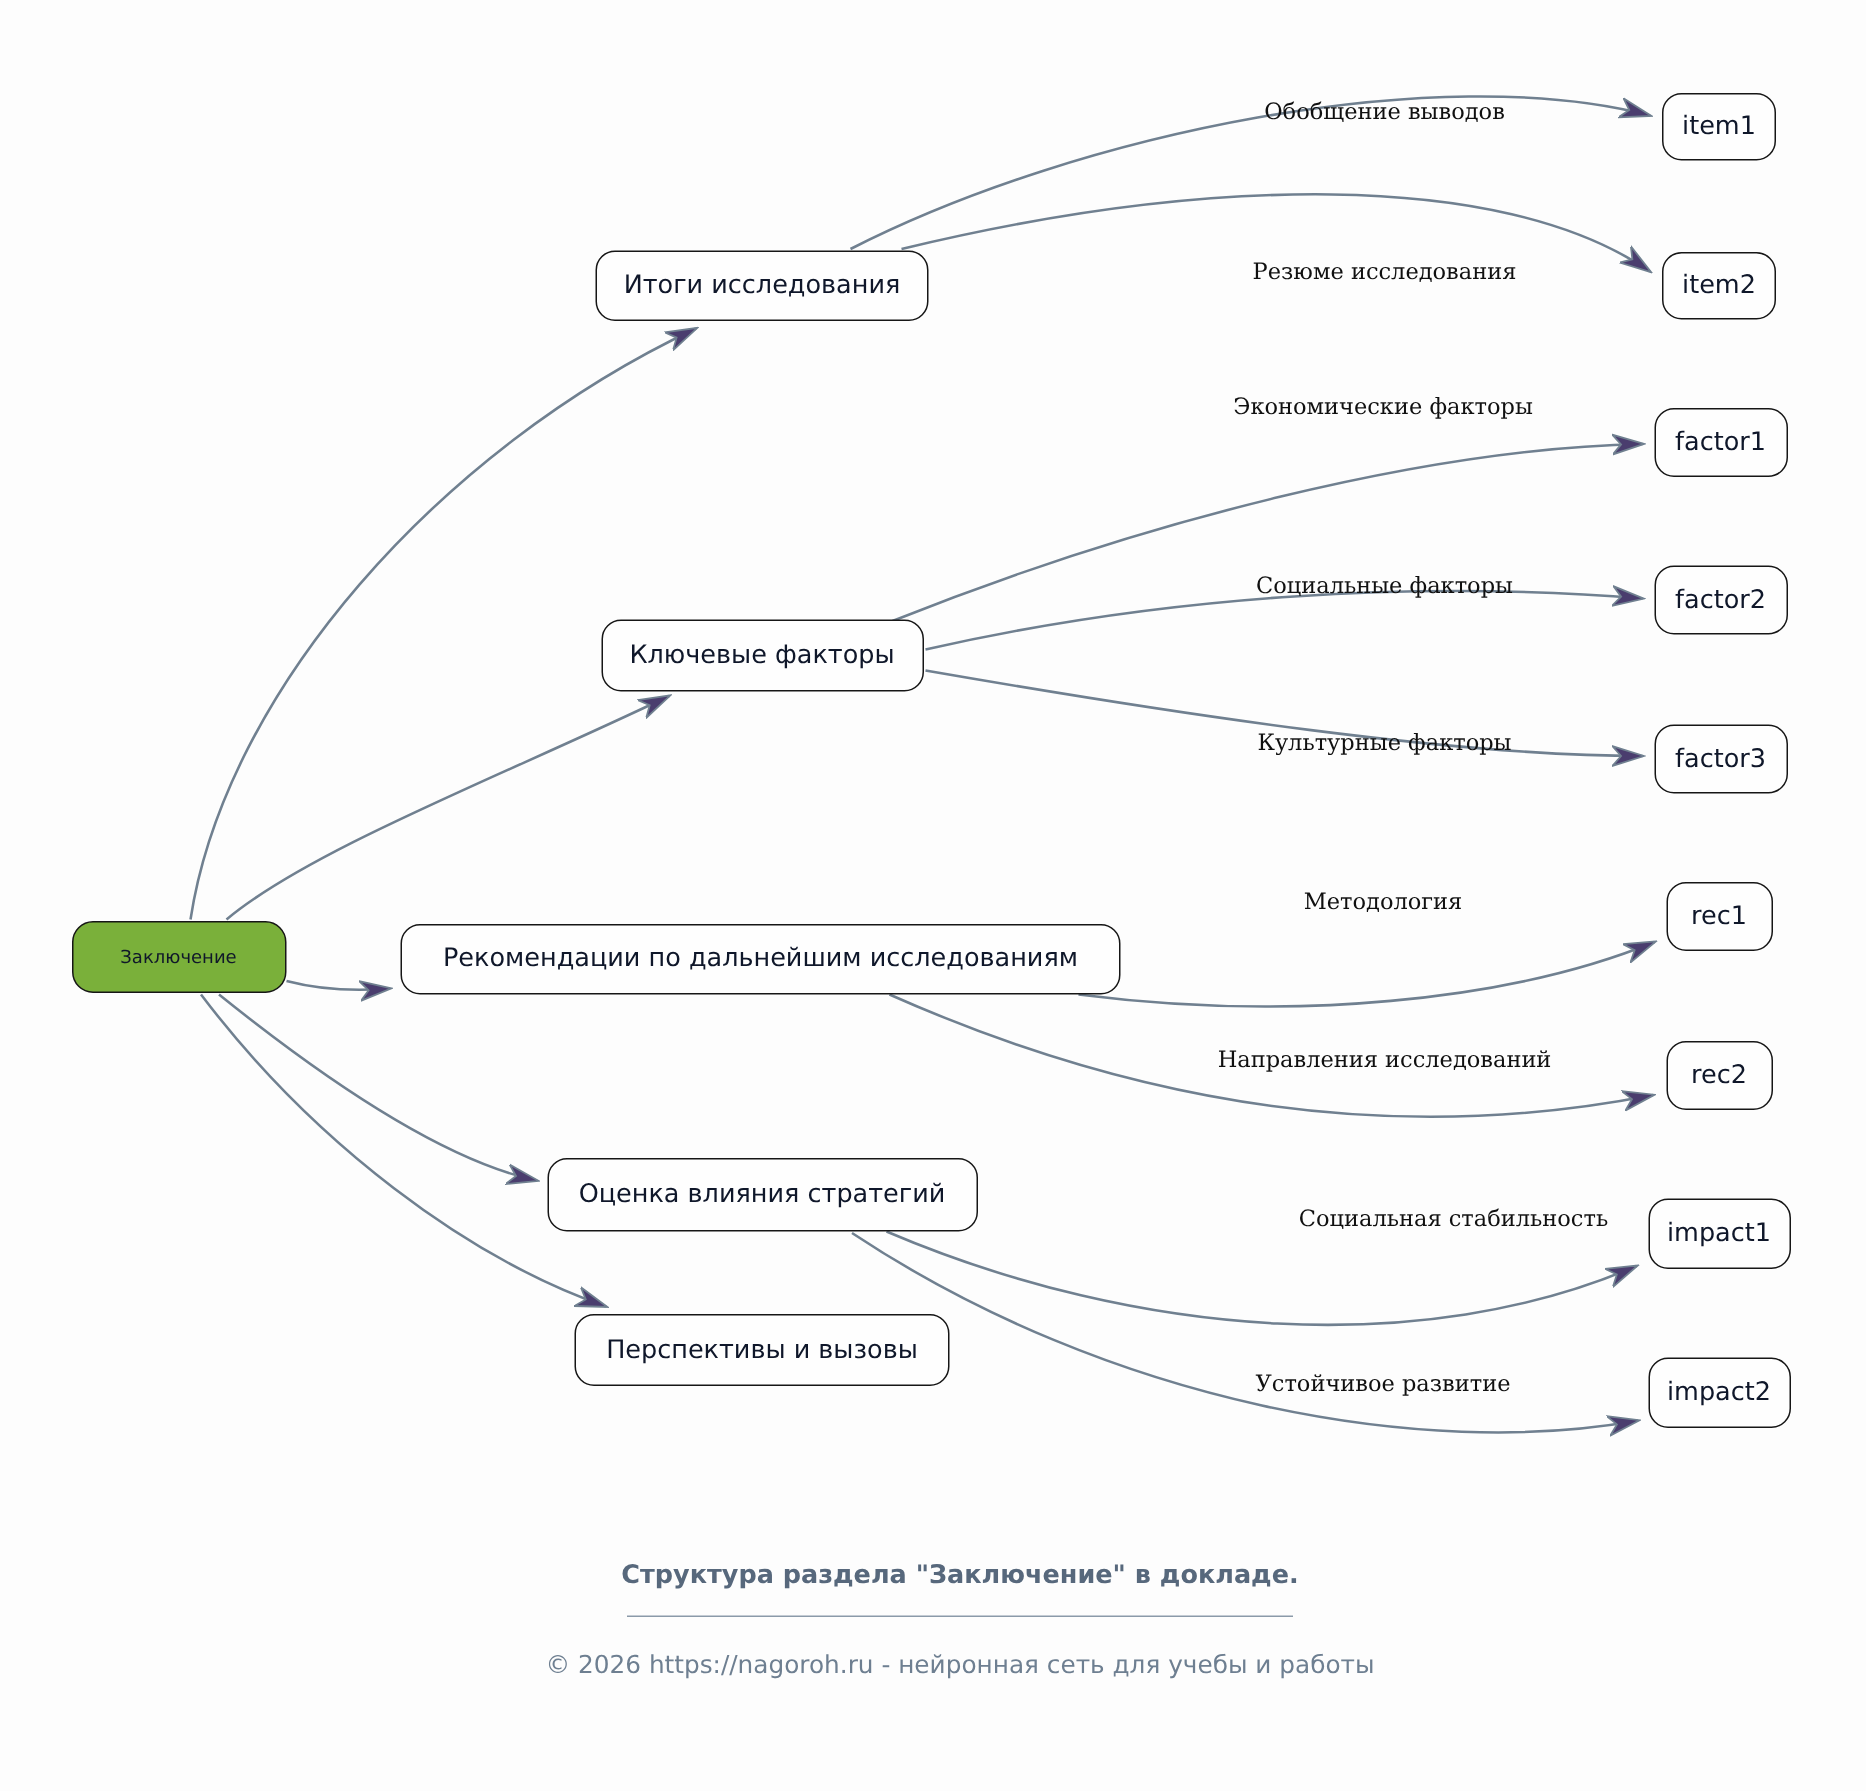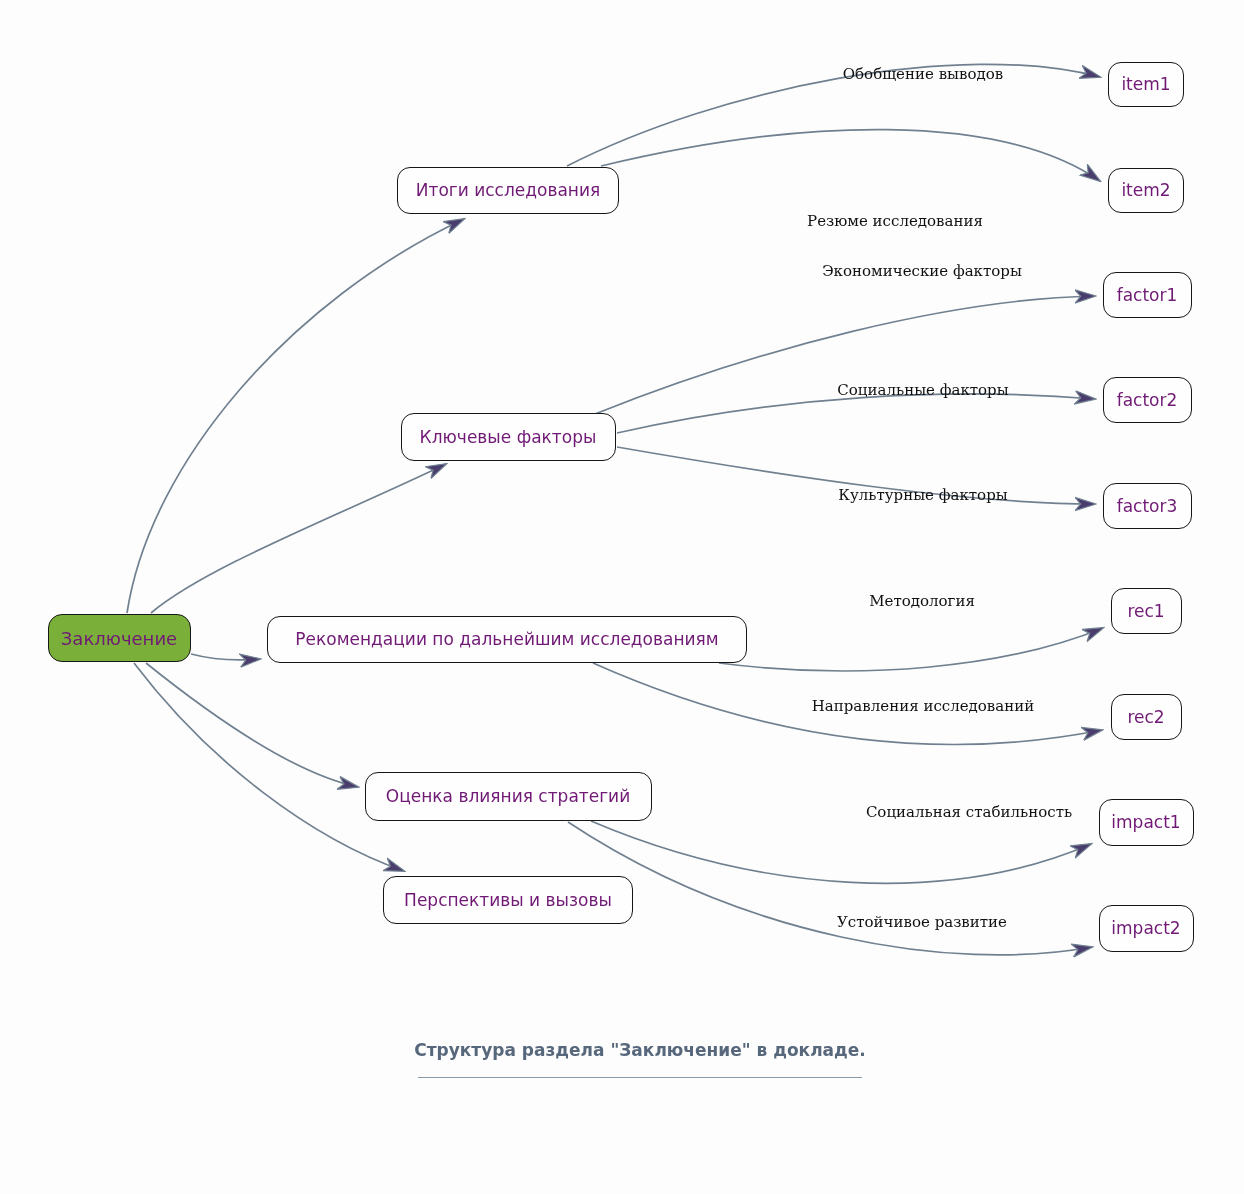--- a/index.html
+++ b/index.html
@@ -1,22 +1,22 @@
 <!DOCTYPE html>
 <html><head>
 <meta charset="utf-8">
 <style>
   html,body{margin:0;padding:0;background:#fdfdfd;}
   .stage{position:relative;width:1244px;height:1194px;overflow:hidden;
          font-family:"DejaVu Sans","Liberation Sans",sans-serif;}
   .edge-layer{position:absolute;left:0;top:0;}
   .node{position:absolute;display:flex;align-items:center;justify-content:center;
         background:#fefefe;border:1.4px solid #161616;border-radius:13px;
-        font-size:17px;color:#701a75;white-space:nowrap;box-sizing:border-box;}
-  .node.root{background:#7ab03a;border-radius:14px;font-size:18px;}
+        font-size:17px;color:#0f172a;white-space:nowrap;box-sizing:border-box;}
+  .node.root{background:#7ab03a;border-radius:14px;font-size:12px;}
   .edge-label{position:absolute;transform:translate(-50%,-50%);
         font-family:"DejaVu Serif","Liberation Serif",serif;
         font-size:15px;color:#101010;white-space:nowrap;}
   .footer-title{position:absolute;left:640px;top:1050px;transform:translate(-50%,-50%);
         font-weight:bold;font-size:17px;color:#57687c;white-space:nowrap;}
   .footer-divider{position:absolute;left:418px;top:1077px;width:444px;height:0;
         border-top:1.4px solid #8b9aa9;}
   .footer-copyright{position:absolute;left:640px;top:1110px;transform:translate(-50%,-50%);
         font-size:16.5px;color:#6e7f91;white-space:nowrap;}
 </style>
@@ -61,25 +61,26 @@
       <div class="node" style="left: 267px; top: 615.5px; width: 480px; height: 47px;">Рекомендации по дальнейшим исследованиям</div>
       <div class="node" style="left: 1110.5px; top: 588px; width: 71px; height: 46px;">rec1</div>
       <div class="node" style="left: 1110.5px; top: 694px; width: 71px; height: 46px; text-align: right;">rec2</div>
       <div class="node" style="left: 364.5px; top: 771.5px; width: 287px; height: 49px;">Оценка влияния стратегий</div>
       <div class="node" style="left: 1098.5px; top: 798.5px; width: 95px; height: 47px;">impact1</div>
       <div class="node" style="left: 1098.5px; top: 904.5px; width: 95px; height: 47px; text-align: right;">impact2</div>
       <div class="node" style="left: 383px; top: 876px; width: 250px; height: 48px;">Перспективы и вызовы</div>
     </div>
   <div id="label-layer">
       <div class="edge-label" style="left: 923px; top: 74px;">Обобщение выводов</div>
-      <div class="edge-label" style="left: 895px; top: 181px; margin-top: 40px;">Резюме исследования</div>
+      <div class="edge-label" style="left: 923px; top: 181px;">Резюме исследования</div>
       <div class="edge-label" style="left: 922px; top: 271px;">Экономические факторы</div>
       <div class="edge-label" style="left: 923px; top: 390px;">Социальные факторы</div>
       <div class="edge-label" style="left: 923px; top: 495px;">Культурные факторы</div>
       <div class="edge-label" style="left: 922px; top: 601px;">Методология</div>
       <div class="edge-label" style="left: 923px; top: 706px;">Направления исследований</div>
       <div class="edge-label" style="left: 921px; top: 812px; margin-left: 48px;">Социальная стабильность</div>
       <div class="edge-label" style="left: 922px; top: 922px;">Устойчивое развитие</div>
     </div>
 
   <div class="footer-title">Структура раздела "Заключение" в докладе.</div>
   <div class="footer-divider"></div>
+  <div class="footer-copyright">© 2026 https://nagoroh.ru - нейронная сеть для учебы и работы</div>
 </div>
 
 </body></html>

